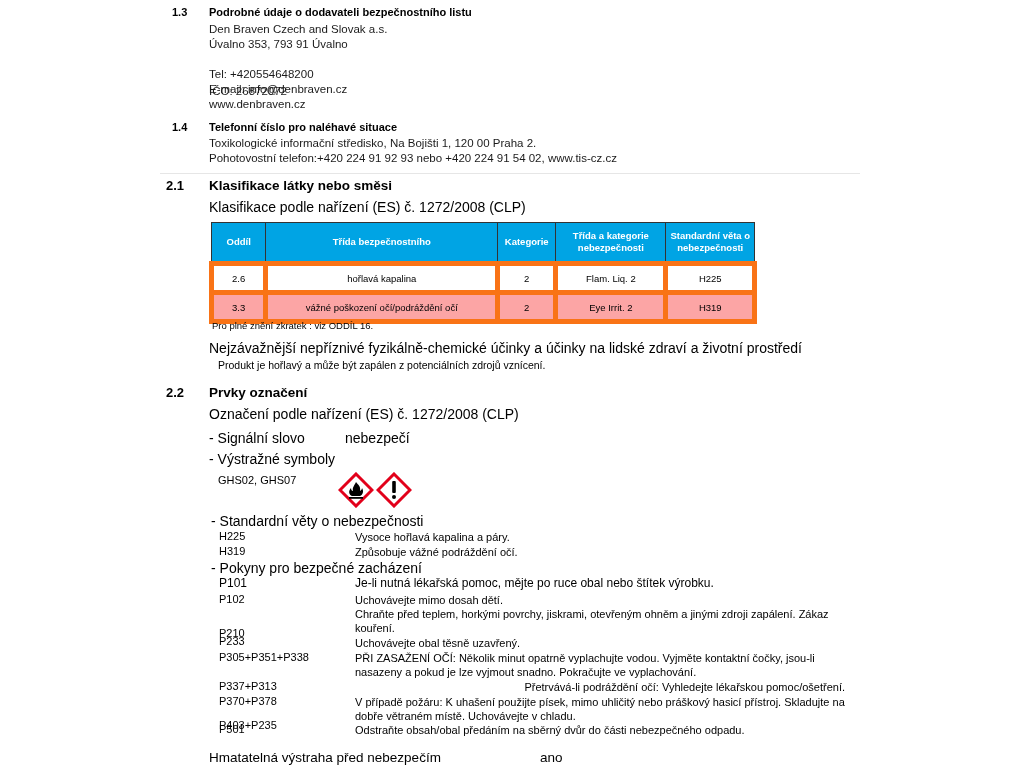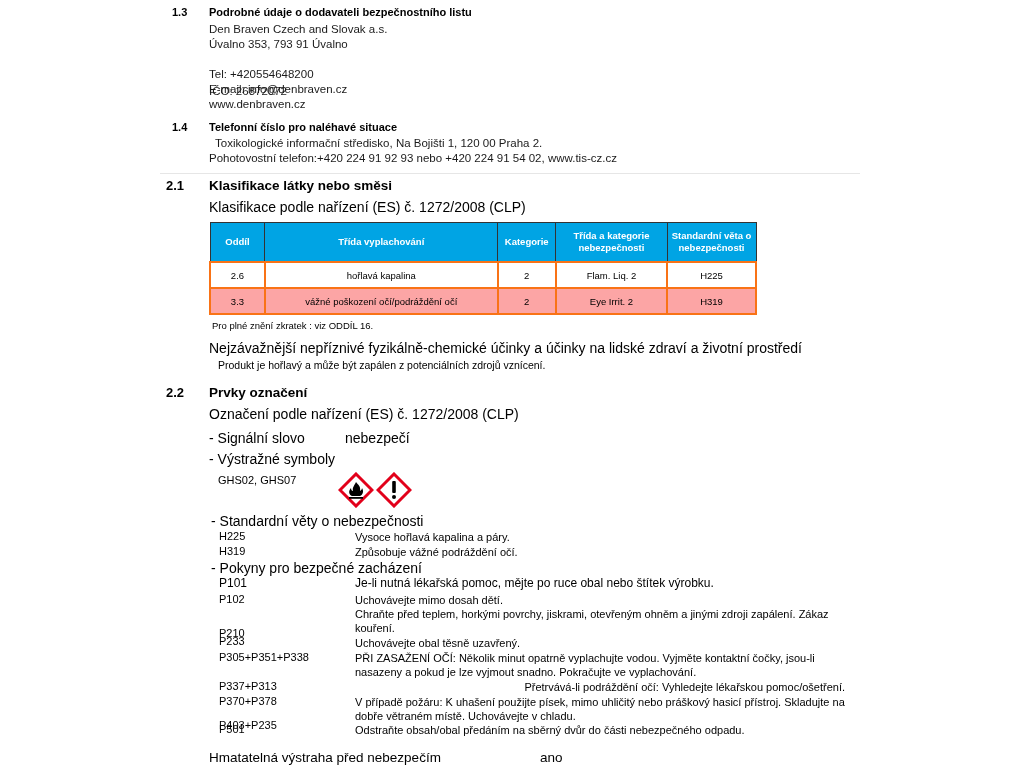--- a/index.html
+++ b/index.html
@@ -9,21 +9,21 @@
   .sec-title-s { left: 209px; font-size: 11px; font-weight: bold; }
   .line-s { left: 209px; font-size: 11.5px; color: #1a1a1a; }
   .sec-num { left: 166px; font-size: 13px; font-weight: bold; }
   .sec-title { left: 209px; font-size: 13.5px; font-weight: bold; }
   .sub { left: 209px; font-size: 14px; }
   .small { font-size: 10.5px; }
   .sep { position: absolute; left: 160px; top: 173px; width: 700px; height: 1px; background: #e6e6e6; }
 
   table.cls { position: absolute; left: 209px; top: 222px; width: 548px; border-collapse: collapse; font-size: 9.5px; }
   table.cls th { background: #00a4e4; color: #fff; font-weight: bold; height: 38px; border: 1px solid #333; text-align: center; line-height: 12px; padding: 0 2px; }
-  table.cls td { height: 22px; text-align: center; border: 2px solid #f97316; }
+  table.cls td { height: 22px; text-align: center; border: 5px solid #f97316; }
   table.cls tr.odd td { background: #ffffff; }
   table.cls tr.even td { background: #fca5a5; }
 
   .hz { position: absolute; top: 472px; width: 36px; height: 36px; }
   .codes .c { position: absolute; left: 219px; font-size: 11px; }
   .codes .t { position: absolute; left: 355px; font-size: 11px; width: 490px; white-space: normal; line-height: 14px; }
 </style>
 </head>
 <body>
 
@@ -31,41 +31,41 @@
 <div class="abs sec-title-s" style="top:6px;">Podrobné údaje o dodavateli bezpečnostního listu</div>
 <div class="abs line-s" style="top:23px;">Den Braven Czech and Slovak a.s.</div>
 <div class="abs line-s" style="top:38px;">Úvalno 353, 793 91 Úvalno</div>
 <div class="abs line-s" style="top:53px;margin-top:32px;">IČO: 26872072</div>
 <div class="abs line-s" style="top:68px;">Tel: +420554648200</div>
 <div class="abs line-s" style="top:83px;">E-mail: info@denbraven.cz</div>
 <div class="abs line-s" style="top:98px;">www.denbraven.cz</div>
 
 <div class="abs sec-num-s" style="top:121px;">1.4</div>
 <div class="abs sec-title-s" style="top:121px;">Telefonní číslo pro naléhavé situace</div>
-<div class="abs line-s" style="top:137px;margin-left:6px;">Toxikologické informační středisko, Na Bojišti 1, 120 00 Praha 2.</div>
+<div class="abs line-s" style="top:137px;">Toxikologické informační středisko, Na Bojišti 1, 120 00 Praha 2.</div>
 <div class="abs line-s" style="top:152px;">Pohotovostní telefon:+420 224 91 92 93 nebo +420 224 91 54 02, www.tis-cz.cz</div>
 
 <div class="sep"></div>
 
 <div class="abs sec-num" style="top:178px;">2.1</div>
 <div class="abs sec-title" style="top:178px;">Klasifikace látky nebo směsi</div>
 <div class="abs sub" style="top:199px;">Klasifikace podle nařízení (ES) č. 1272/2008 (CLP)</div>
 
 <table class="cls">
   <colgroup>
     <col style="width:65px">
       <col style="width:298px">
       <col style="width:62px">
       <col style="width:127px">
       <col style="width:96px">
   </colgroup>
   <thead>
     <tr>
       <th>Oddíl</th>
-      <th>Třída vyplachování</th>
+      <th>Třída bezpečnostního</th>
       <th>Kategorie</th>
       <th>Třída a kategorie nebezpečnosti</th>
       <th>Standardní věta o nebezpečnosti</th>
     </tr>
   </thead>
   <tbody>
     <tr class="odd">
       <td>2.6</td>
       <td>hořlavá kapalina</td>
       <td>2</td>

